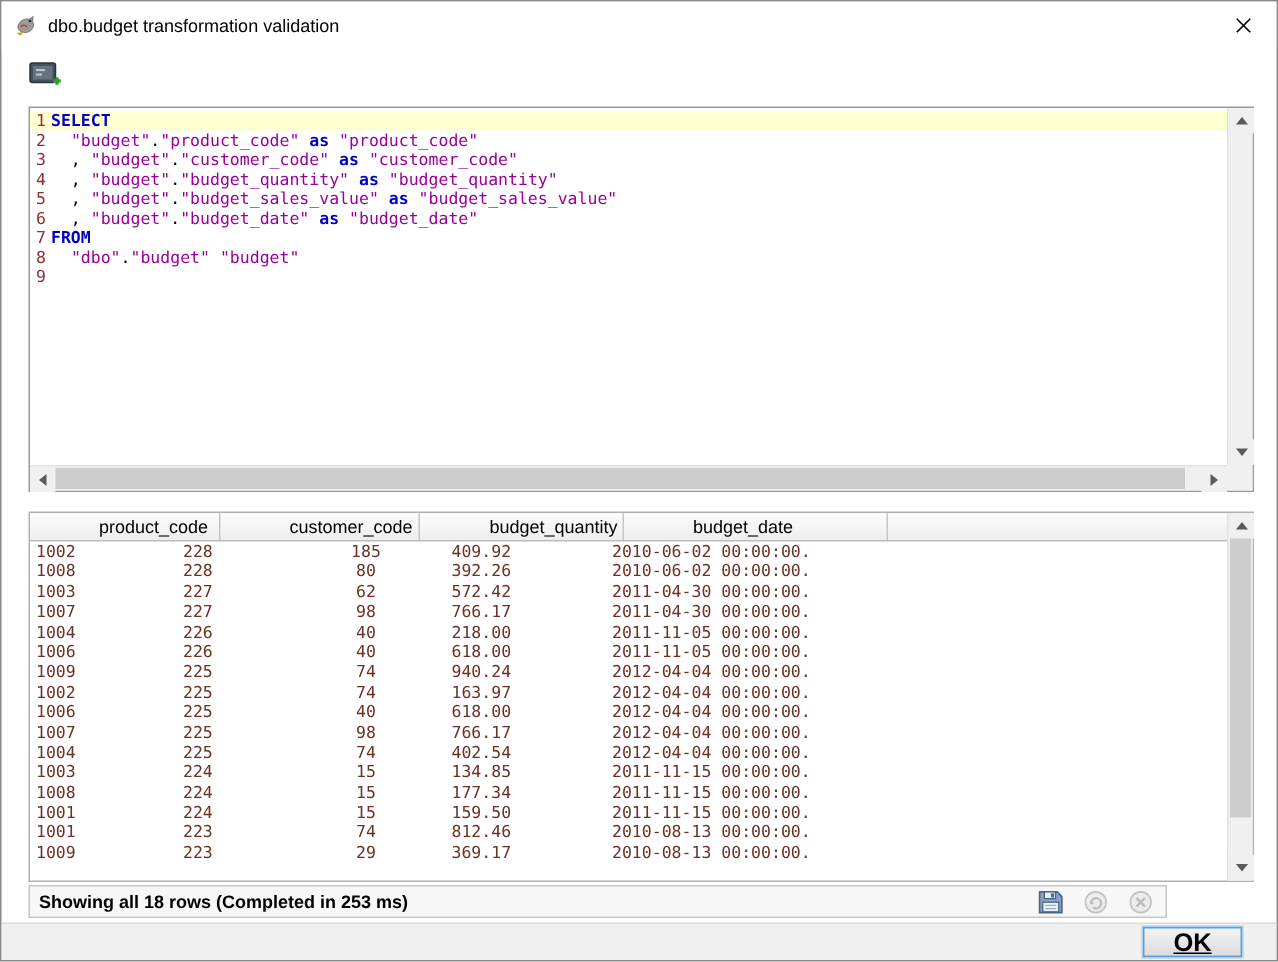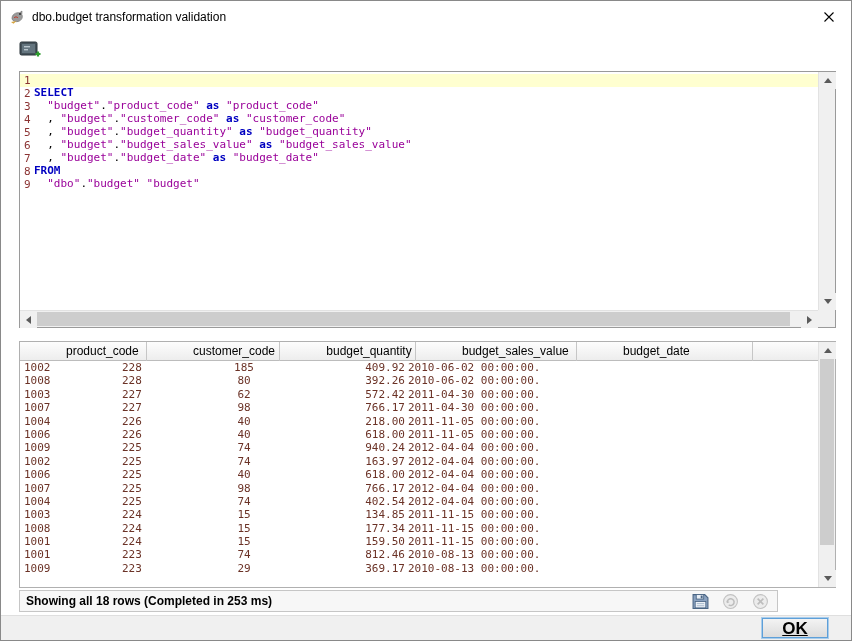--- a/index.html
+++ b/index.html
@@ -22,21 +22,21 @@
     display:flex; align-items:center; justify-content:center; cursor:pointer; }
   
   .editor { position:absolute; left:18px; top:70px; width:817px; height:257px;
     border:1px solid #9a9a9a; background:#fff; }
   .code-area { position:absolute; left:0; top:0; right:17px; bottom:17px;
     overflow:hidden; font-family:"DejaVu Sans Mono", monospace;
     font-size:11px; line-height:13px; padding-top:2px; }
   .code-line { display:flex; height:13px; white-space:pre; }
   .code-line.current { background:var(--linehl,#ffffd0); }
   .ln { width:14px; padding-left:4px; flex:none; color:#8b3333; }
-  .code { white-space:pre; color:#000;margin-top:12px; }
+  .code { white-space:pre; color:#000; }
   .code .k { color:var(--kw,#0000c0); font-weight:bold; }
   .code .q { color:var(--ident,#990099); }
   .code .p { color:#000; }
   
   .vscroll { position:absolute; right:0; top:0; width:17px; background:#f0f0f0;
     border-left:1px solid #e2e2e2; }
   .editor .vscroll { bottom:17px; }
   .results .vscroll { bottom:0; }
   .hscroll { position:absolute; left:0; right:17px; bottom:0; height:17px;
     background:#f0f0f0; border-top:1px solid #e2e2e2; }
@@ -61,21 +61,21 @@
     white-space:nowrap; overflow:hidden;margin-left:43px; }
   .hcell.filler { flex:1; border-right:none; }
   .rbody { position:absolute; left:0; top:19px; right:17px; bottom:0; overflow:hidden;
     font-family:"DejaVu Sans Mono", monospace; font-size:11px; color:var(--tabletext,#6b3226); }
   .trow { display:flex; height:13.4px; line-height:13.4px; white-space:pre; }
   .tcell { overflow:hidden; white-space:nowrap; }
   .c0 { width:84px; } .c1 { width:90px; } .c2 { width:93px;text-align:center; } .c3 { width:118px; } .c4 { width:133px; }
   .tcell.c0 { padding-left:4px; }
   .tcell.c1 { padding-left:18px; }
   .tcell.c2 { padding-left:7px; }
-  .tcell.c3 { padding-left:14px;text-align:right; }
+  .tcell.c3 { padding-left:14px; }
   .tcell.c4 { padding-left:3px; }
   
   .statusbar { position:absolute; left:18px; top:589px; width:759px; height:22px;
     border:1px solid #c6c6c6; background:#f7f7f7; display:flex; align-items:center; }
   .status-text { font-size:12px; font-weight:bold; padding-left:6px; }
   .status-icons { margin-left:auto; display:flex; align-items:center; gap:13px; padding-right:8px; }
   .status-icons .icon-btn { width:17px; height:17px; display:flex; align-items:center;
     justify-content:center; cursor:pointer; }
   
   .bottombar { position:absolute; left:0; bottom:0; width:100%; height:25px;
@@ -151,21 +151,20 @@
       </div>
   </div>
   <div class="corner"></div>
 </div>
 
 <div class="results">
   <div class="rheader">
       <div class="hcell c0">product_code</div>
       <div class="hcell c1">customer_code</div>
       <div class="hcell c2">budget_quantity</div>
-      <div class="hcell c3">budget_sales_value</div>
       <div class="hcell c4">budget_date</div>
       <div class="hcell filler"></div>
     </div>
   <div class="rbody">
       <div class="trow"><div class="tcell c0">1002</div><div class="tcell c1">228</div><div class="tcell c2">185</div><div class="tcell c3">409.92</div><div class="tcell c4">2010-06-02 00:00:00.0</div></div>
       <div class="trow"><div class="tcell c0">1008</div><div class="tcell c1">228</div><div class="tcell c2">80</div><div class="tcell c3">392.26</div><div class="tcell c4">2010-06-02 00:00:00.0</div></div>
       <div class="trow"><div class="tcell c0">1003</div><div class="tcell c1">227</div><div class="tcell c2">62</div><div class="tcell c3">572.42</div><div class="tcell c4">2011-04-30 00:00:00.0</div></div>
       <div class="trow"><div class="tcell c0">1007</div><div class="tcell c1">227</div><div class="tcell c2">98</div><div class="tcell c3">766.17</div><div class="tcell c4">2011-04-30 00:00:00.0</div></div>
       <div class="trow"><div class="tcell c0">1004</div><div class="tcell c1">226</div><div class="tcell c2">40</div><div class="tcell c3">218.00</div><div class="tcell c4">2011-11-05 00:00:00.0</div></div>
       <div class="trow"><div class="tcell c0">1006</div><div class="tcell c1">226</div><div class="tcell c2">40</div><div class="tcell c3">618.00</div><div class="tcell c4">2011-11-05 00:00:00.0</div></div>

